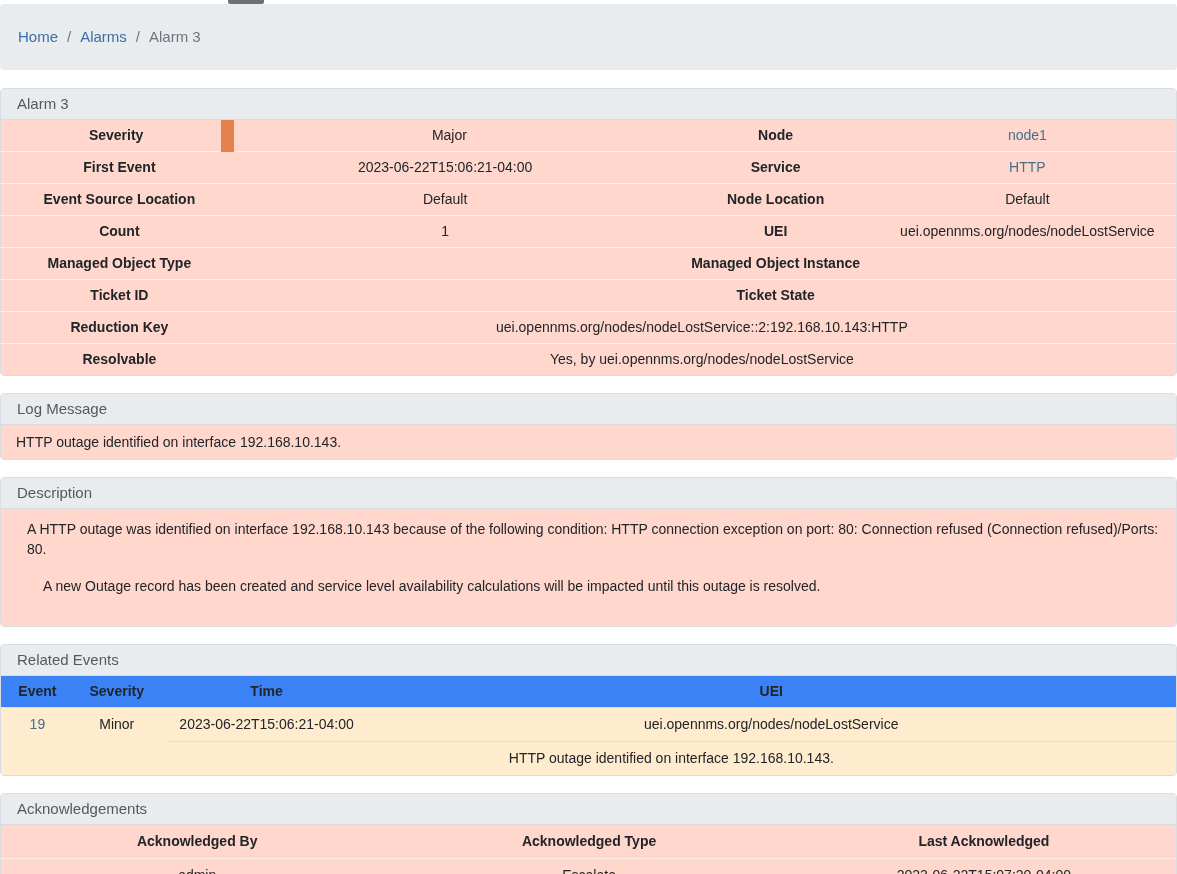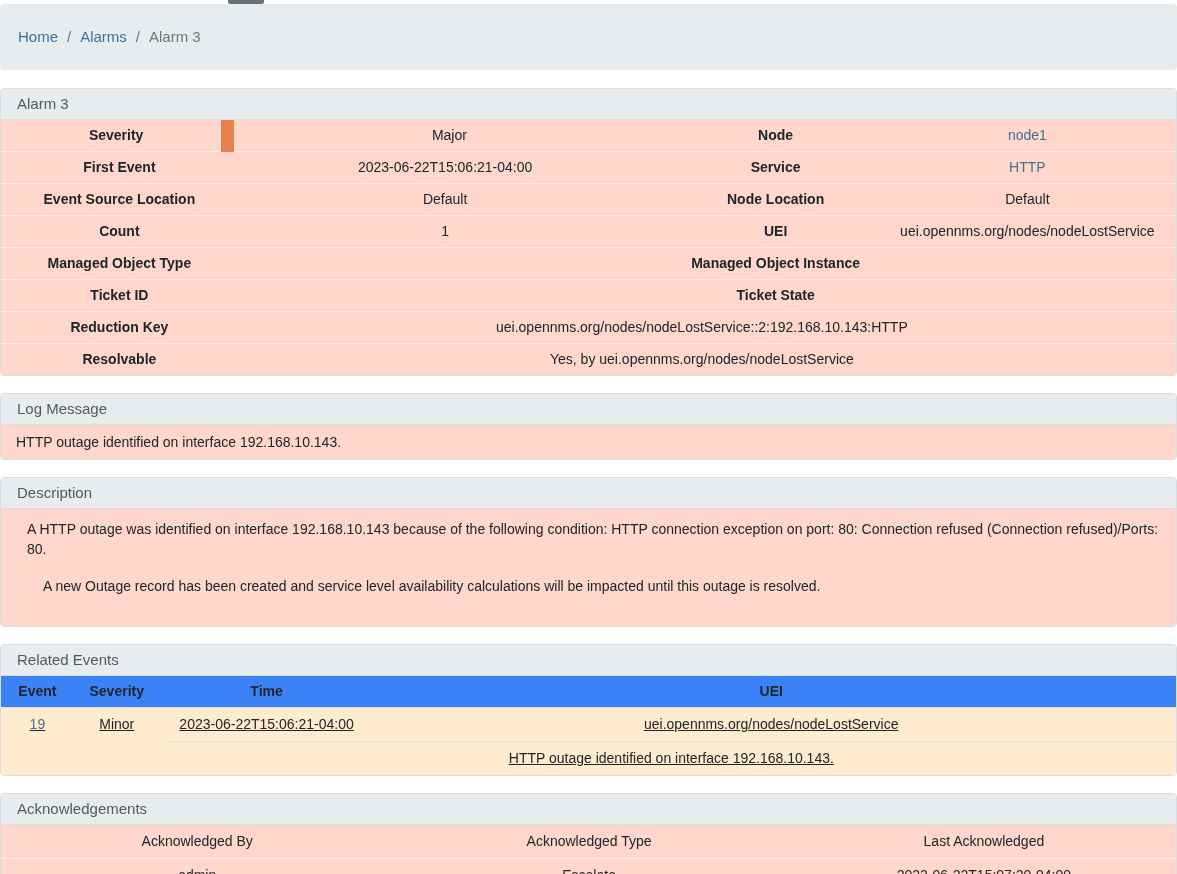--- a/index.html
+++ b/index.html
@@ -52,26 +52,26 @@
   .alarm-table a{color:var(--link);text-decoration:none;cursor:pointer;}
   .severity-cell{border-left:13px solid var(--severity-major-bar);padding-left:7px !important;}
   
   .log-body{background:var(--severity-major-bg);padding:7px 15px;line-height:20px;}
   .desc-body{background:var(--severity-major-bg);padding:10px 15px 20px 26px;line-height:20px;}
   .desc-body p{margin:0 0 17px 0;}
   .desc-body p:last-child{margin-bottom:10px;margin-left:16px;}
   
   .events-table thead th{background:#3b82f6;font-weight:bold;padding:6px 8px;line-height:19px;border-bottom:1px solid var(--table-line);}
   .events-table thead th:first-child{padding-left:15px;}
-  .events-table td{background:var(--severity-minor-bg);padding:7px 8px;line-height:19px;text-decoration:underline;}
+  .events-table td{background:var(--severity-minor-bg);padding:7px 8px;line-height:19px;}
   .events-table td:first-child{padding-left:15px;}
   .events-table a{color:var(--link);text-decoration:none;cursor:pointer;}
   .events-table .log-cell{border-top:1px solid var(--table-line);}
   
-  .ack-table thead th{background:var(--severity-major-bg);font-weight:normal;padding:7px 8px;line-height:19px;}
+  .ack-table thead th{background:var(--severity-major-bg);font-weight:bold;padding:7px 8px;line-height:19px;}
   .ack-table thead th:first-child{padding-left:15px;}
   .ack-table td{background:var(--severity-major-bg);padding:7px 8px;line-height:19px;border-top:1px solid rgba(255,255,255,.55);}
   .ack-table td:first-child{padding-left:15px;}
 </style>
 </head>
 <body>
 
 <div class="artifact"></div>
 
 <nav class="breadcrumb">

